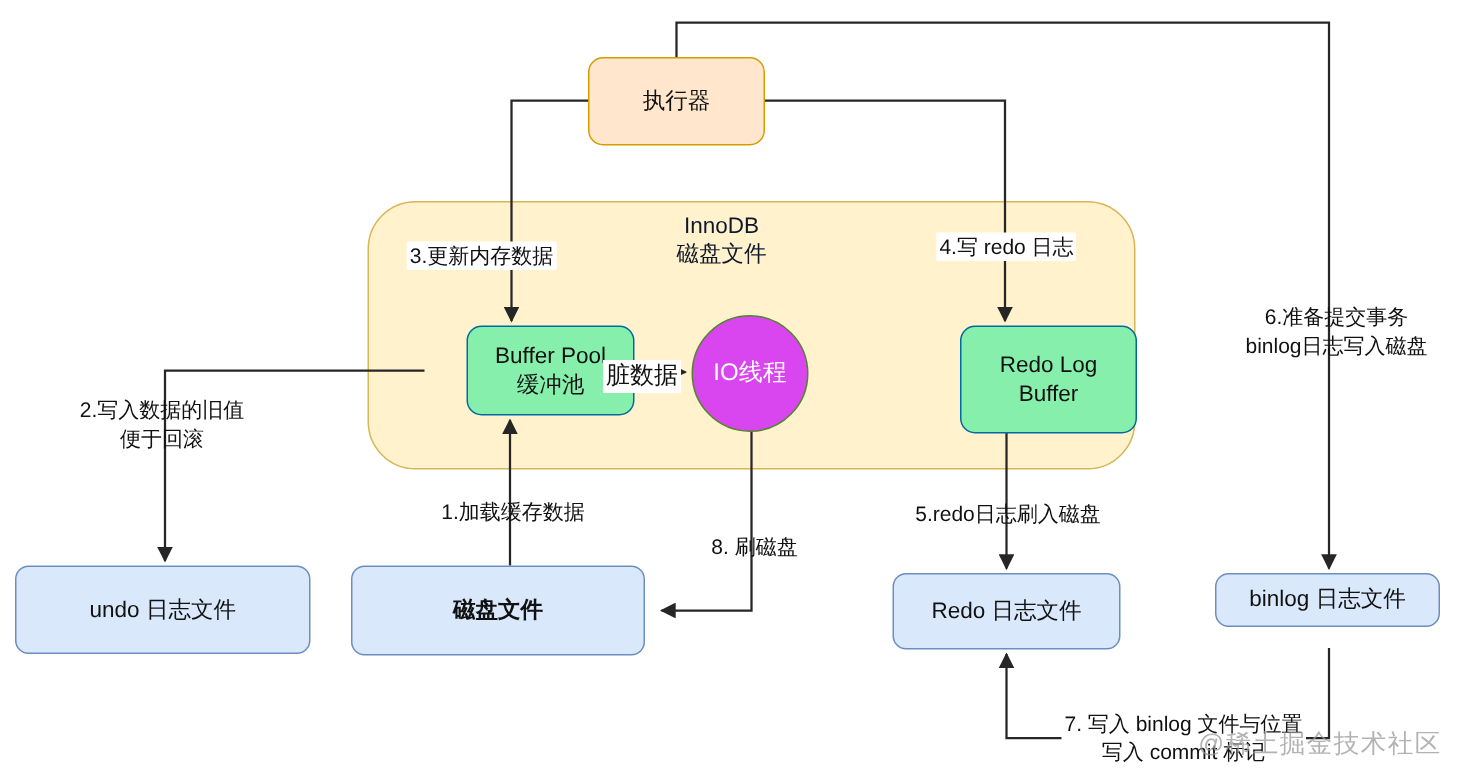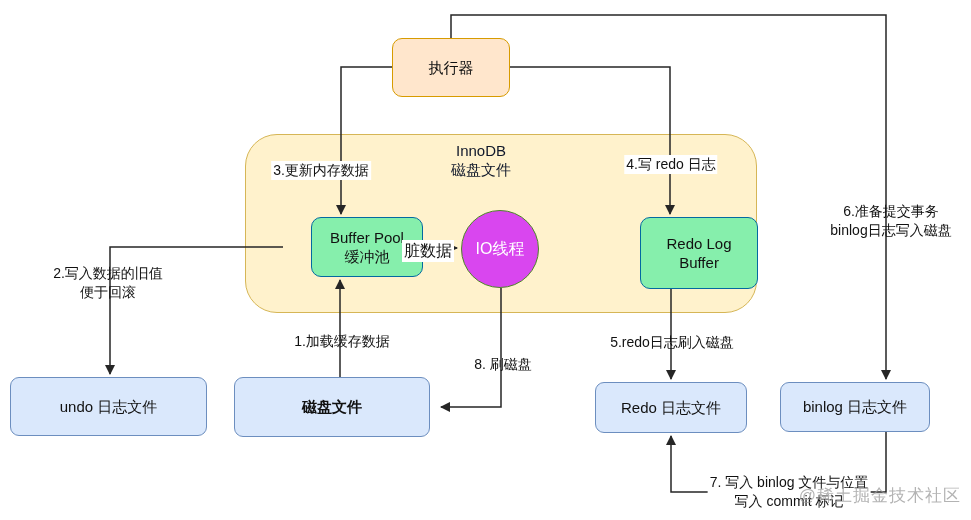--- a/index.html
+++ b/index.html
@@ -109,21 +109,21 @@
   </div>
 
   <div class="node blue" style="left:234px; top:377px; width:196px; height:60px;font-weight:bold;">
     <div>磁盘文件</div>
   </div>
 
   <div class="node blue" style="left:595px; top:382px; width:152px; height:51px;">
     <div>Redo 日志文件</div>
   </div>
 
-  <div class="node blue" style="left:780px; top:382px; width:150px; height:50px;">
+  <div class="node blue" style="left:810px; top:382px; width:150px; height:36px;">
     <div>binlog 日志文件</div>
   </div>
 
   <div class="edge-label bg" style="left:321px; top:161px;">3.更新内存数据</div>
 
   <div class="edge-label bg" style="left:671px; top:155px;">4.写 redo 日志</div>
 
   <div class="edge-label" style="left:891px; top:202px;">
     <div>6.准备提交事务</div>
     <div>binlog日志写入磁盘</div>

